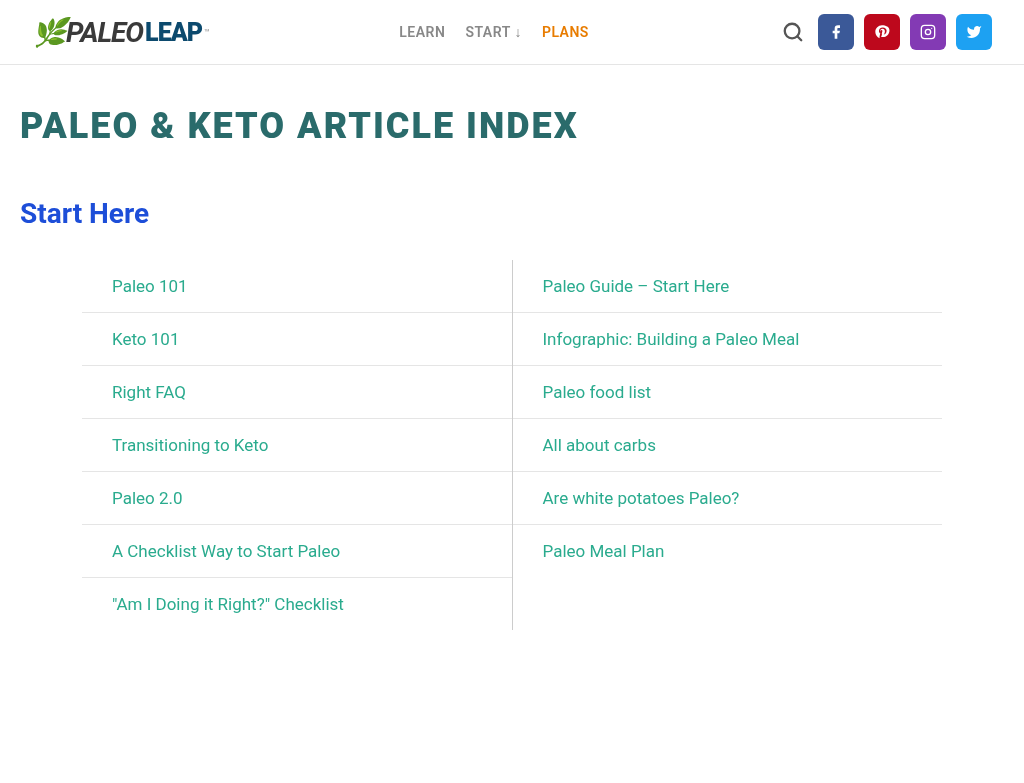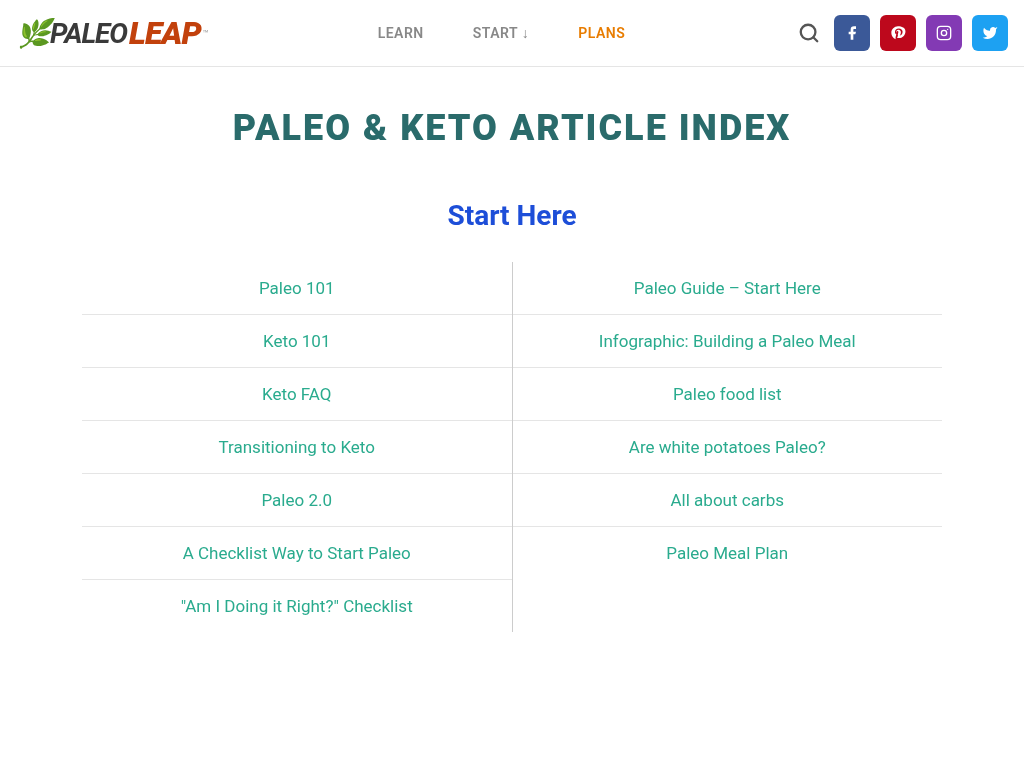--- a/index.html
+++ b/index.html
@@ -7,58 +7,57 @@
       font-family: -apple-system, BlinkMacSystemFont, 'Segoe UI', Roboto, sans-serif;
       background: #ffffff;
       color: #333;
     }
 
     
     header {
       display: flex;
       align-items: center;
       justify-content: space-between;
-      padding: 14px 16px;
+      padding: 14px 32px;
       border-bottom: 1px solid #e5e5e5;
     }
 
     .logo-area {
       display: flex;
       align-items: center;
       gap: 2px;
     }
     .logo-paleo {
       font-size: 28px;
       font-weight: 700;
       color: #3a3a3a;
       letter-spacing: -1px;
       font-style: italic;
       position: relative;
     }
     .logo-paleo span.leaf {
       color: #2aab8e;
     }
     .logo-leap {
-      font-size: 32px;
+      font-size: 25px;
       font-weight: 900;
-      color: #c2410c;
+      color: #0c4a6e;
       letter-spacing: -1px;
-      font-style: italic;
     }
     .logo-tm {
       font-size: 10px;
       color: #999;
       vertical-align: super;
       font-style: normal;
     }
 
     nav {
       display: flex;
       align-items: center;
-      gap: 49px;
+      gap: 20px;
     }
     .nav-link {
       font-size: 14px;
       font-weight: 600;
       color: #888;
       text-decoration: none;
       letter-spacing: 0.5px;
       text-transform: uppercase;
       cursor: pointer;
     }
@@ -97,21 +96,20 @@
     .social-facebook { background: #3b5998; }
     .social-pinterest { background: #bd081c; }
     .social-instagram { background: #833ab4; }
     .social-twitter { background: #1da1f2; }
 
     
     main {
       max-width: 1024px;
       margin: 0 auto;
       padding: 40px 20px 60px;
-      text-align: center;
     }
 
     .page-title {
       font-size: 36px;
       font-weight: 900;
       color: #2a6b6b;
       letter-spacing: 2px;
       text-transform: uppercase;
       margin-bottom: 50px;
     }
@@ -206,28 +204,28 @@
 
 <main>
   <h1 class="page-title">PALEO &amp; KETO ARTICLE INDEX</h1>
 
   <h2 class="section-title">Start Here</h2>
 
   <div class="two-col-table">
     <div class="col" id="left-col">
         <a class="col-item" href="#">Paleo 101</a>
         <a class="col-item" href="#">Keto 101</a>
-        <a class="col-item" href="#">Keto FAQ</a>
+        <a class="col-item" href="#">Right FAQ</a>
         <a class="col-item" href="#">Transitioning to Keto</a>
         <a class="col-item" href="#">Paleo 2.0</a>
         <a class="col-item" href="#">A Checklist Way to Start Paleo</a>
         <a class="col-item" href="#">"Am I Doing it Right?" Checklist</a>
       </div>
     <div class="col" id="right-col">
         <a class="col-item" href="#">Paleo Guide – Start Here</a>
         <a class="col-item" href="#">Infographic: Building a Paleo Meal</a>
         <a class="col-item" href="#">Paleo food list</a>
+        <a class="col-item" href="#">All about carbs</a>
         <a class="col-item" href="#">Are white potatoes Paleo?</a>
-        <a class="col-item" href="#">All about carbs</a>
         <a class="col-item" href="#">Paleo Meal Plan</a>
       </div>
   </div>
 </main>
 
 </body></html>

